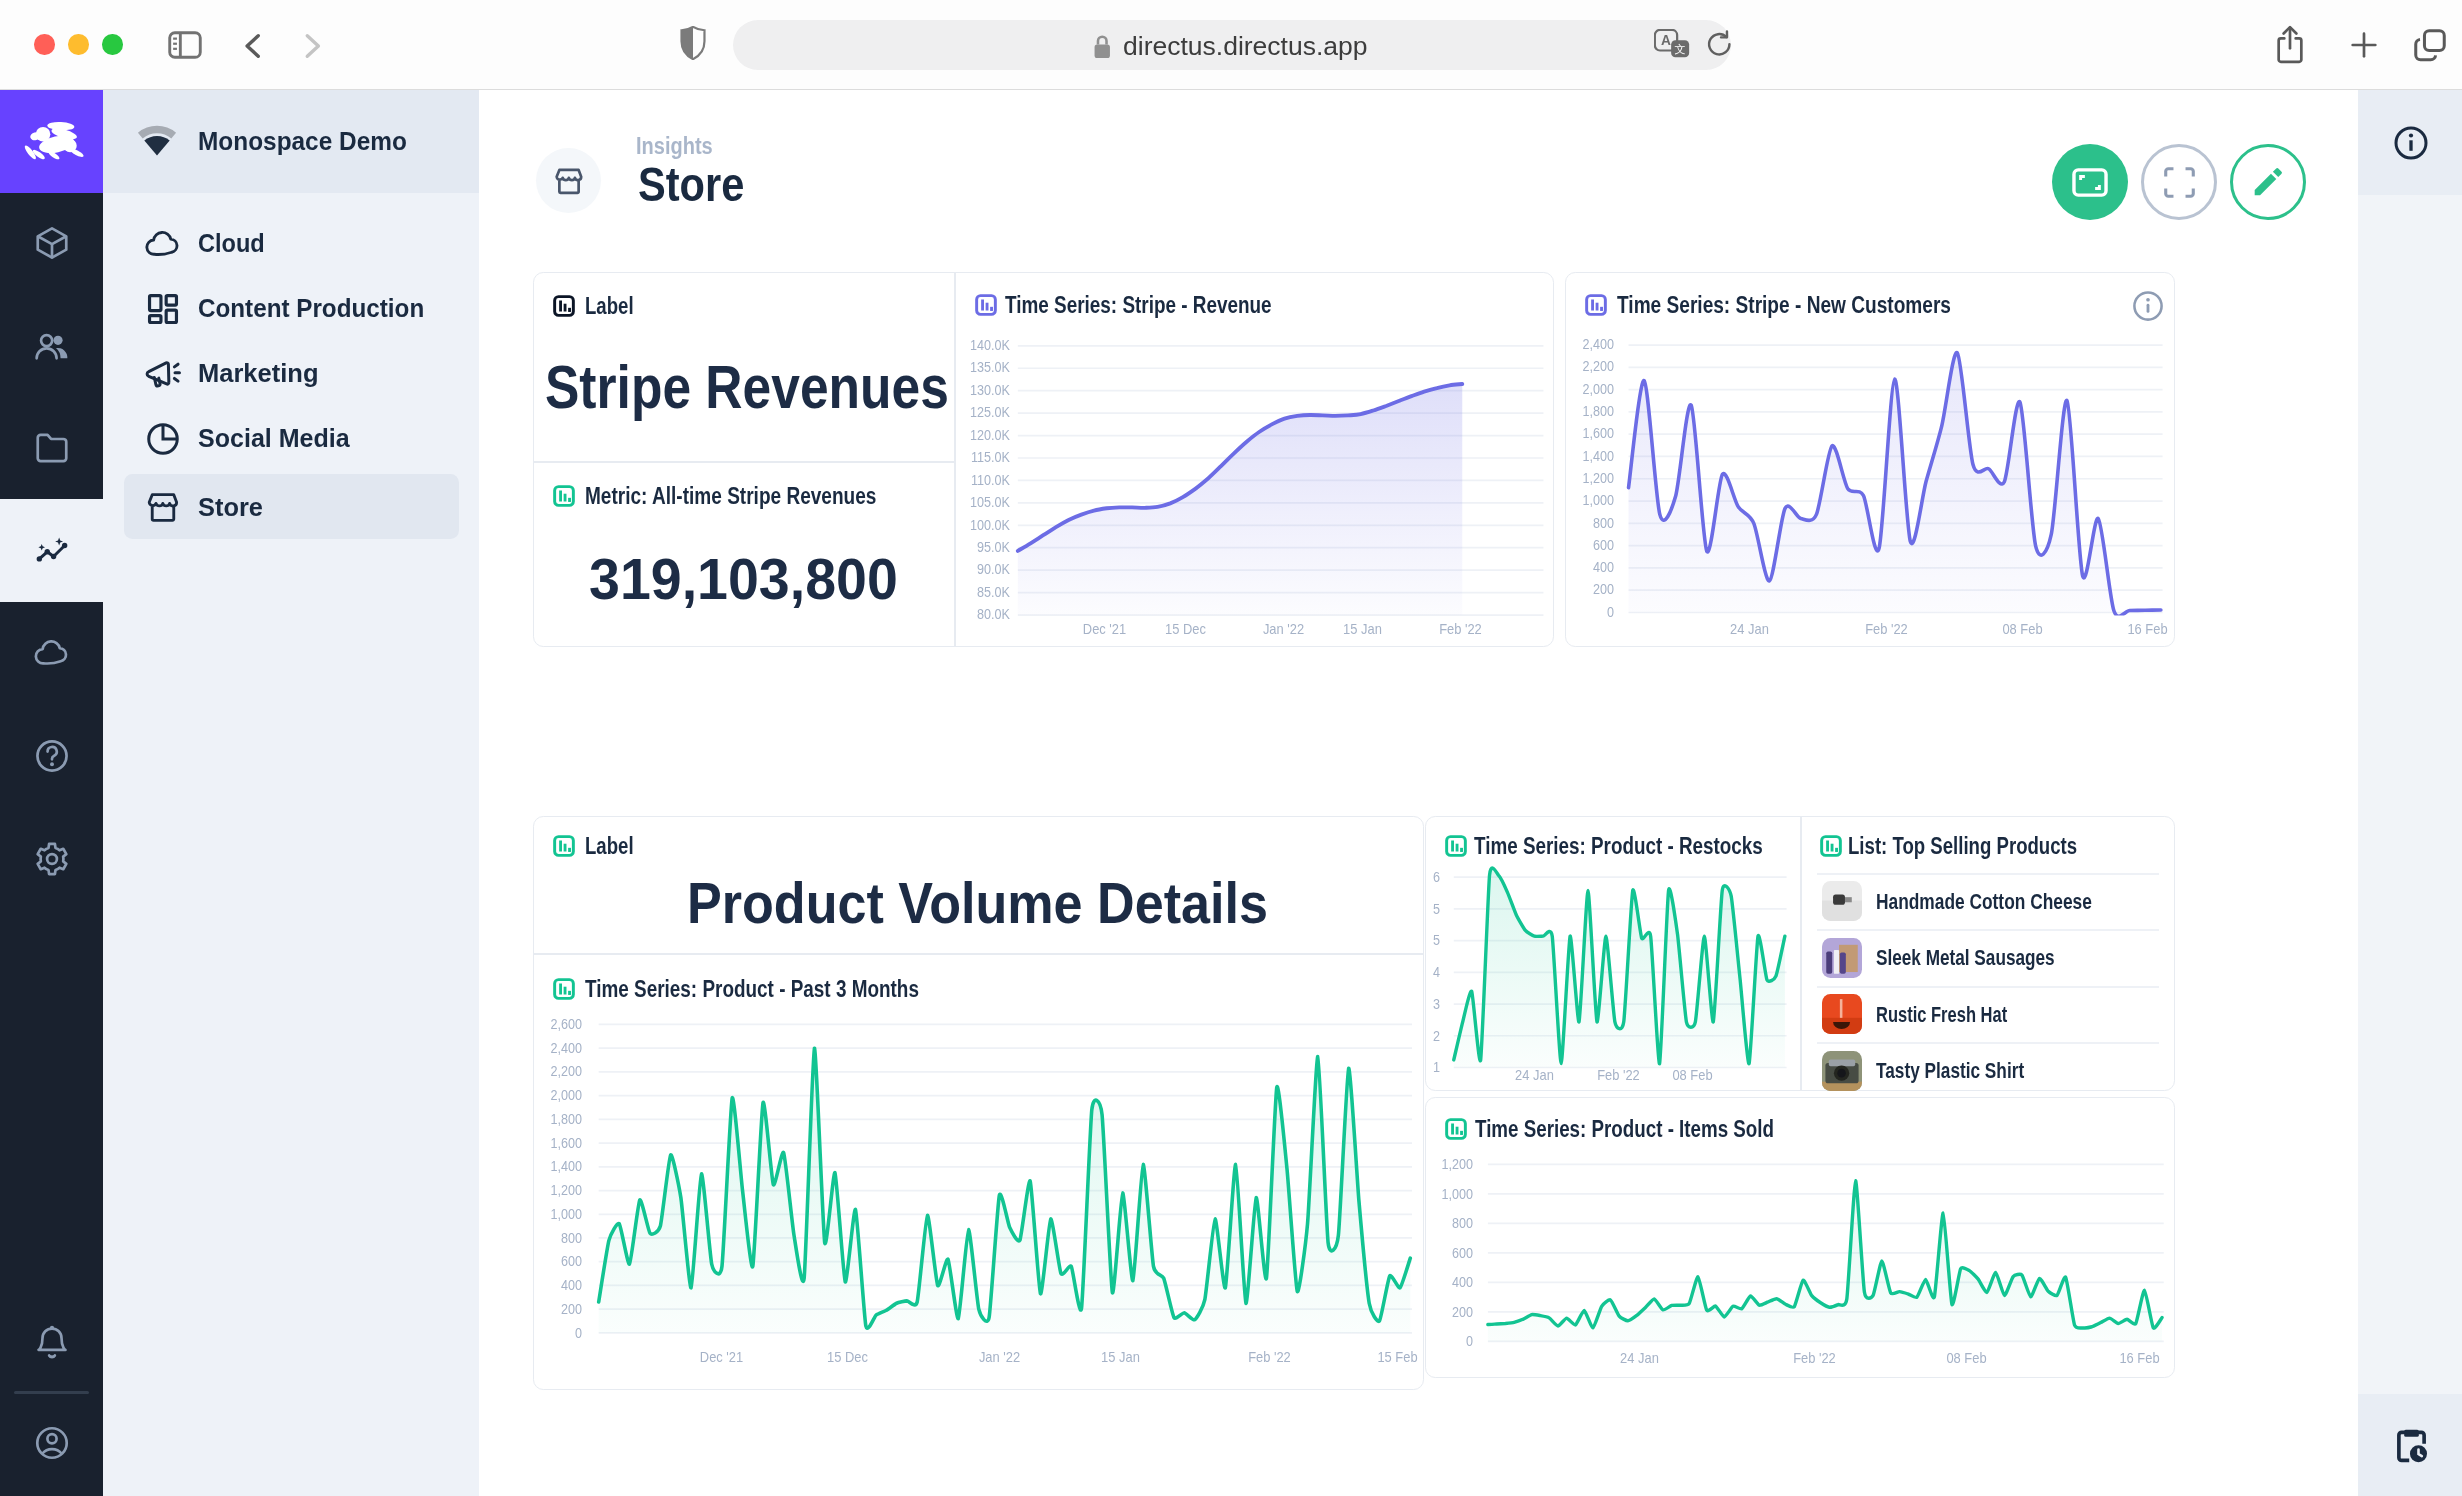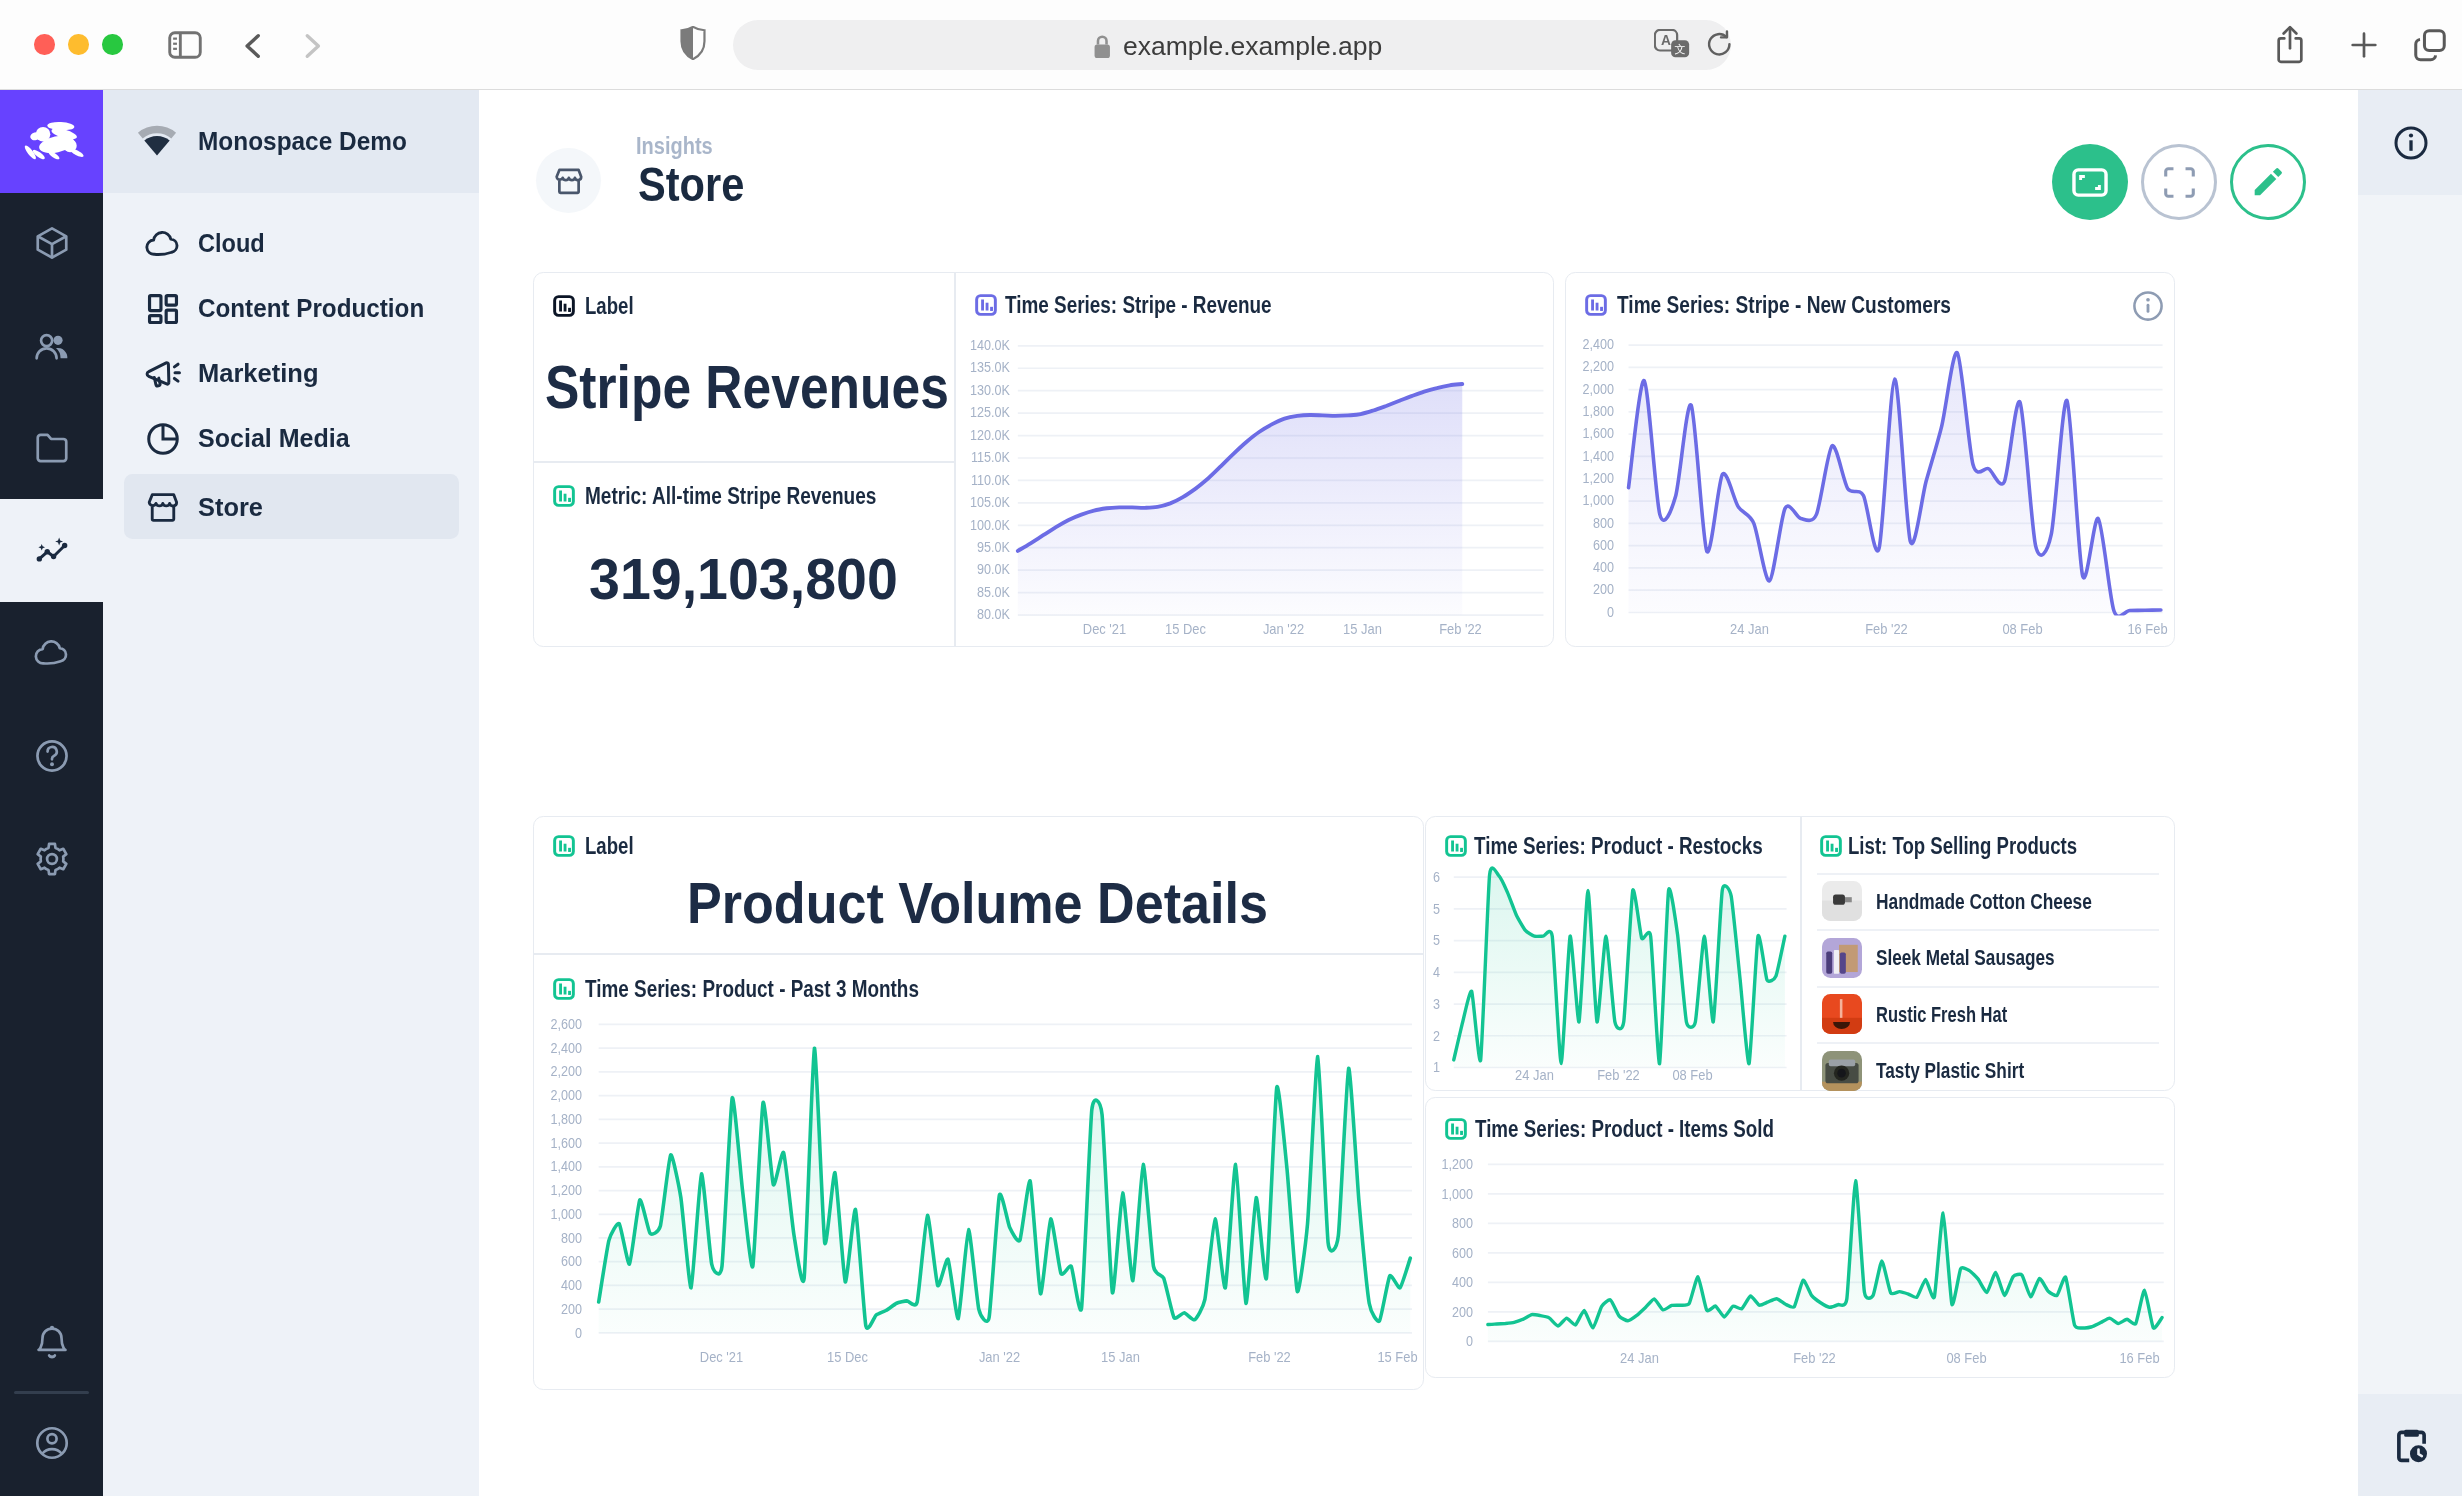--- a/index.html
+++ b/index.html
@@ -28,21 +28,21 @@
   </svg>
 <svg class="abs" style="left:680px;top:26px" width="26" height="34" viewBox="0 0 30 40">
 <path d="M15,1 C10,4 5,5 1.5,5 L1.5,18 C1.5,28 7,35 15,39 C23,35 28.5,28 28.5,18 L28.5,5 C25,5 20,4 15,1 Z" fill="none" stroke="#7b7b7b" stroke-width="2.6"></path>
 <path d="M15,1 C10,4 5,5 1.5,5 L1.5,18 C1.5,28 7,35 15,39 Z" fill="#7b7b7b"></path>
   </svg>
 <div class="abs" style="left:733px;top:19.7px;width:998px;height:50px;border-radius:25px;background:#efeff0"></div>
 <svg class="abs" style="left:1092px;top:34px" width="20.5" height="26" viewBox="0 0 24 30">
 <rect x="3" y="12" width="18" height="16" rx="3" fill="#909090"></rect>
 <path d="M7,12 V8 a5,5 0 0 1 10,0 V12" fill="none" stroke="#909090" stroke-width="3"></path>
   </svg>
-<div class="abs" style="left:1123px;top:31px;font-size:26.5px;color:#3c3c3c">example.example.app</div>
+<div class="abs" style="left:1123px;top:31px;font-size:26.5px;color:#3c3c3c">directus.directus.app</div>
 <svg class="abs" style="left:1654px;top:29px" width="36" height="31" viewBox="0 0 42 36">
 <rect x="1" y="1" width="26" height="24" rx="6" fill="none" stroke="#6b6b6b" stroke-width="2.6"></rect>
 <text x="14" y="19" font-size="16" font-weight="bold" fill="#6b6b6b" text-anchor="middle" font-family="Liberation Sans">A</text>
 <rect x="20" y="13" width="21" height="20" rx="5" fill="#6b6b6b"></rect>
 <text x="30.5" y="28" font-size="13" fill="#fff" text-anchor="middle" font-family="Liberation Sans">文</text>
   </svg>
 <svg class="abs" style="left:1703px;top:28px" width="32.5" height="32.5" viewBox="0 0 24 24" fill="none" stroke="#5f5f5f" stroke-width="1.8" stroke-linecap="round">
 <path d="M19.5,12 a7.5,7.5 0 1 1 -2.2,-5.3"></path>
     <path d="M17.7,2.5 L17.7,6.9 L13.3,6.9" stroke-linejoin="round"></path>
   </svg>

